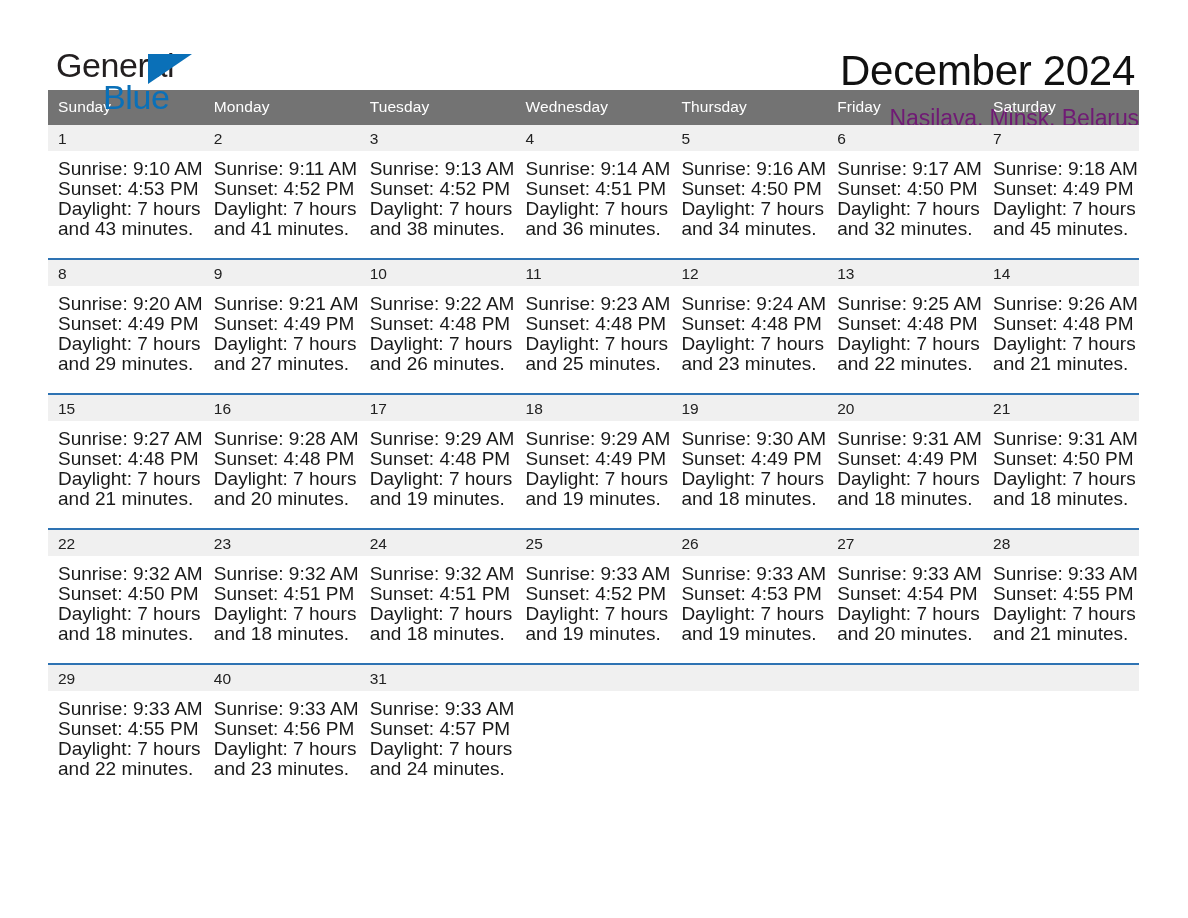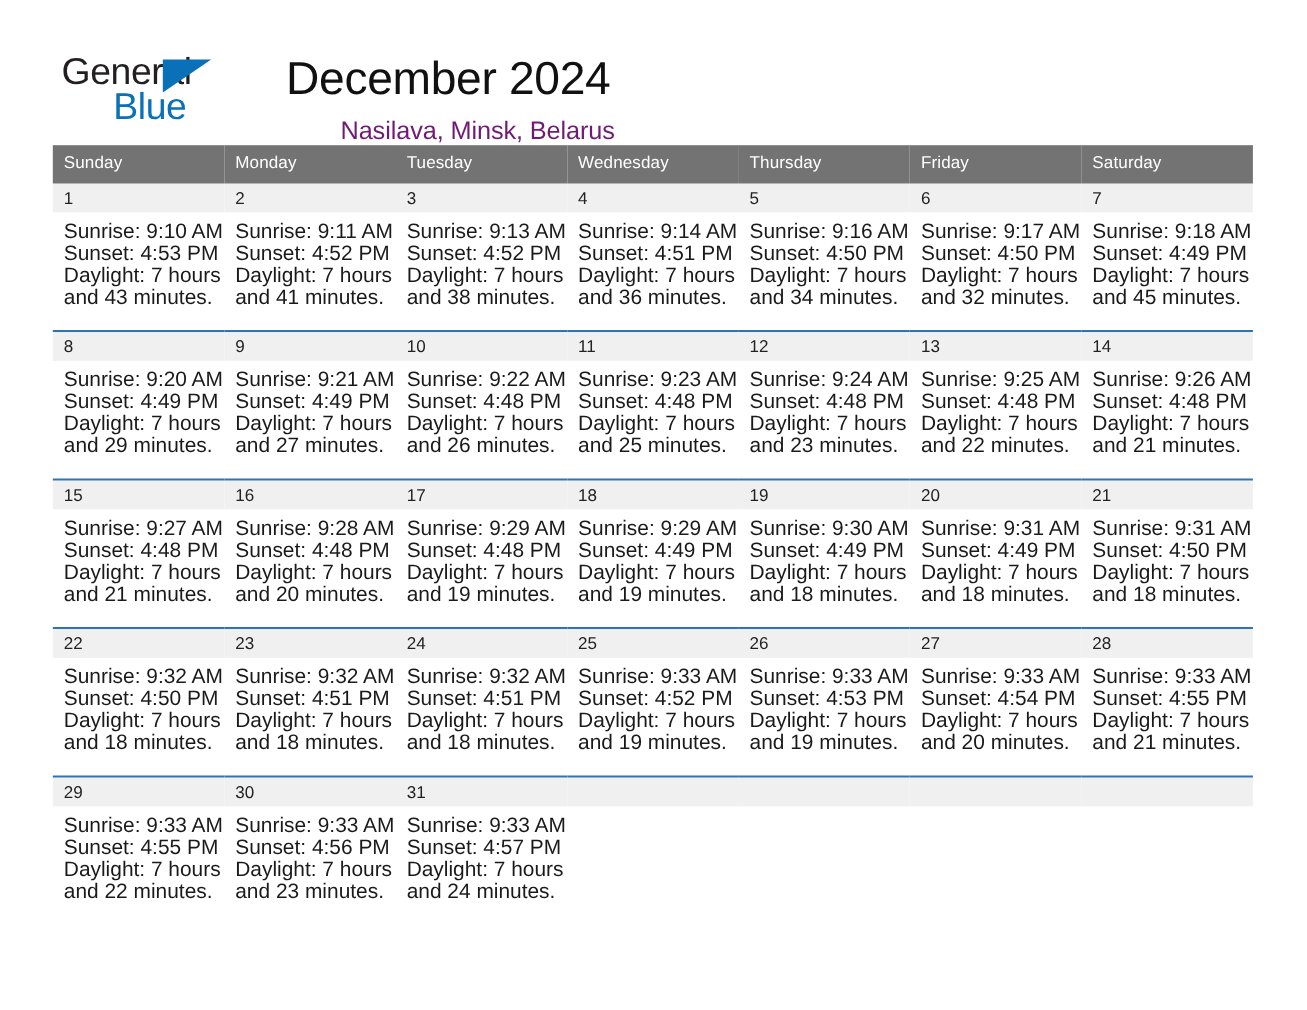--- a/index.html
+++ b/index.html
@@ -20,23 +20,23 @@
     position: relative;
     width: 1188px;
     height: 918px;
     padding: 0;
   }
 
   
   .header {
     display: flex;
     align-items: flex-start;
-    justify-content: flex-start;
+    justify-content: space-between;
     padding: 44px 49px 0 56px;
-    height: 132px;
+    height: 90px;
     border-radius: 11px;
   }
 
   .logo {
     position: relative;
     width: 200px;
     height: 72px;
     user-select: none;
   }
   .logo-general {
@@ -500,21 +500,21 @@
               <div class="dayinfo">
                 <div>Sunrise: 9:33 AM</div>
                 <div>Sunset: 4:55 PM</div>
                 <div>Daylight: 7 hours</div>
                 <div>and 22 minutes.</div>
               </div>
             </div>
           </td>
         <td>
             <div class="daycell">
-              <div class="daynum-band">30</div>
+              <div class="daynum-band">40</div>
               <div class="dayinfo">
                 <div>Sunrise: 9:33 AM</div>
                 <div>Sunset: 4:56 PM</div>
                 <div>Daylight: 7 hours</div>
                 <div>and 23 minutes.</div>
               </div>
             </div>
           </td>
         <td>
             <div class="daycell">

